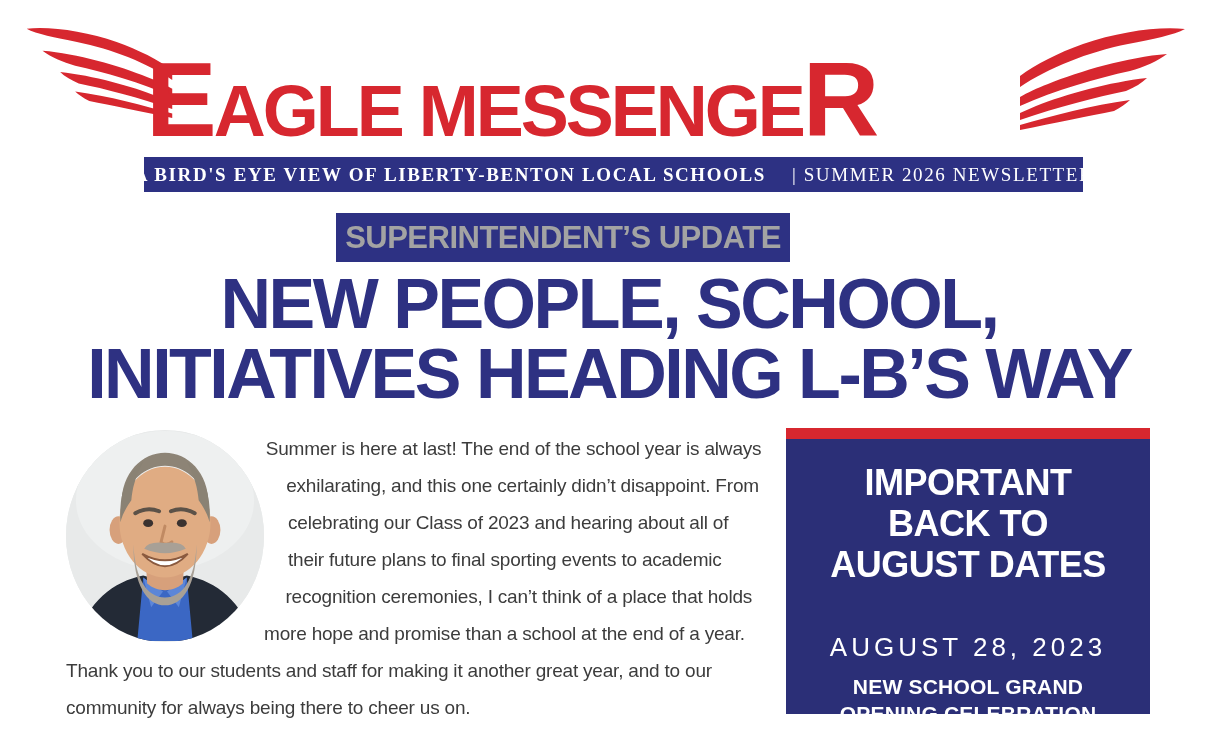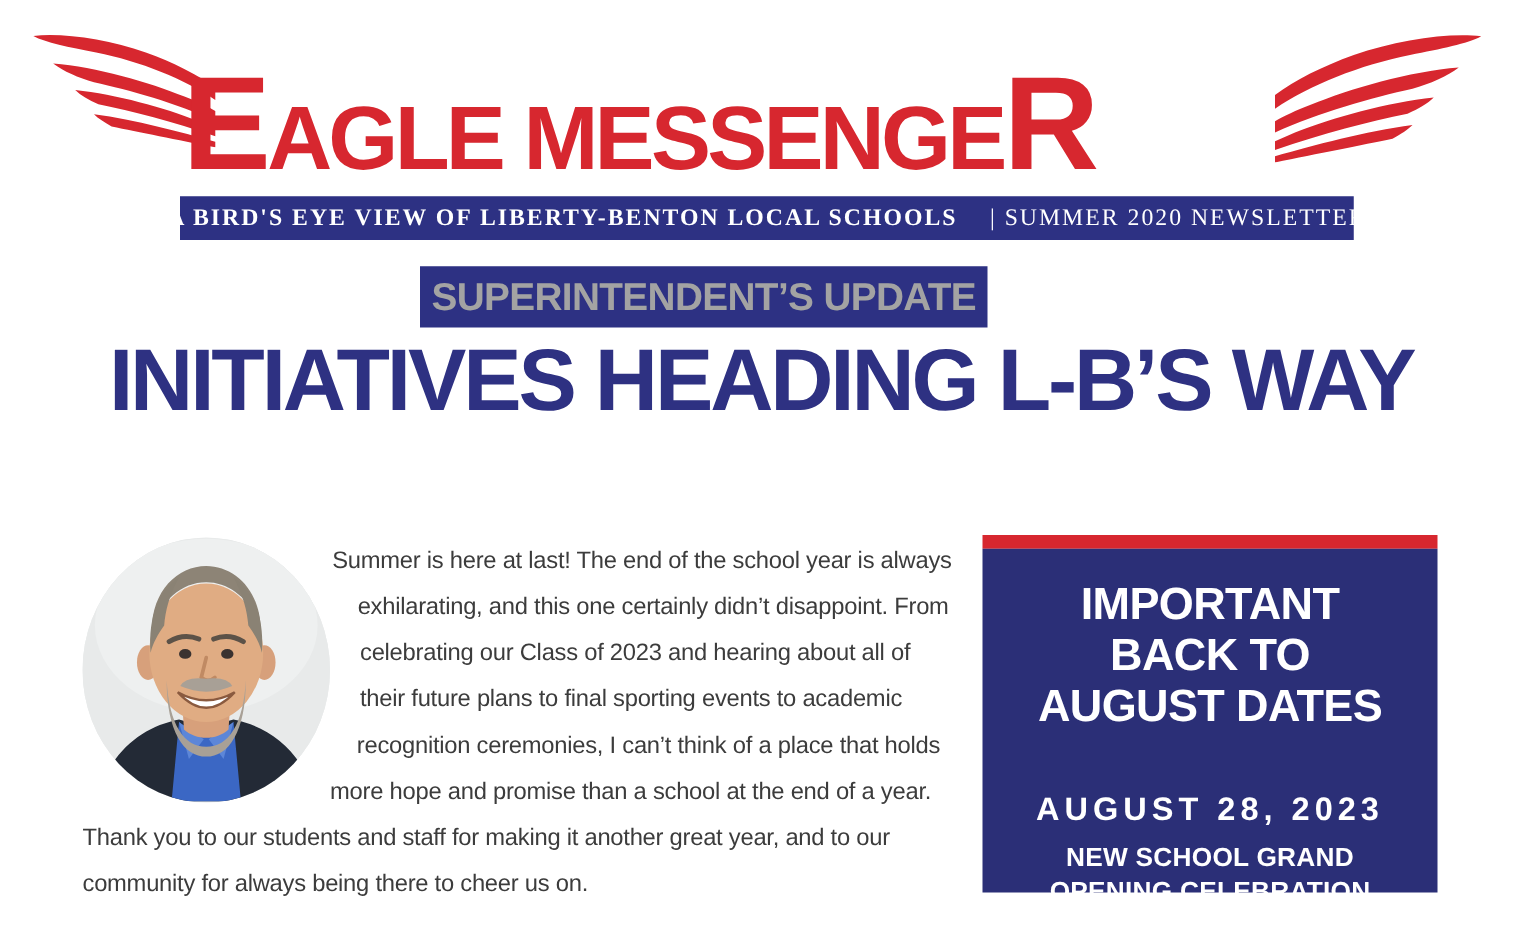--- a/index.html
+++ b/index.html
@@ -47,21 +47,21 @@
   .para-2 { margin-top:26px; }
 
   
   .sidebar { position:absolute; left:786px; top:428px; width:364px; height:326px; }
   .sidebar-redbar { width:100%; height:11px; background:#d7272f; }
   .sidebar-box { width:100%; height:275px; background:#2b2f77; color:#fff;
                  display:flex; flex-direction:column; align-items:center; }
   .sidebar-title { margin-top:23px; text-align:center; font-weight:bold;
                    font-size:36px; line-height:41px; letter-spacing:-0.5px; }
   .sidebar-divider { margin-top:21px; width:100%; height:3px; background:#ccd1e0; }
-  .sidebar-date { margin-top:26px; font-weight:bold; font-size:26px; letter-spacing:4px;
+  .sidebar-date { margin-top:26px; font-weight:normal; font-size:26px; letter-spacing:4px;
                   white-space:nowrap; }
   .sidebar-event { margin-top:10px; text-align:center; font-weight:bold;
                    font-size:21px; line-height:27px; letter-spacing:0.2px; }
 </style>
 </head>
 <body>
 
 <div class="page">
 
   <div class="masthead">
@@ -84,29 +84,30 @@
           <path d="M58,74 C96,79 136,90 168,99 L168,104 C134,97 98,90 74,85 C67,81 62,78 58,74 Z"></path>
         </g>
       </svg>
     </span>
 
     <div class="logo-text"><span class="big">E</span><span class="mid">AGLE MESSENGE</span><span class="big">R</span>
     </div>
 
     <div class="tagline-bar">
       <span class="tagline-bold">A BIRD'S EYE VIEW OF LIBERTY-BENTON LOCAL SCHOOLS</span>
-      <span class="tagline-light">| SUMMER 2020 NEWSLETTER</span>
+      <span class="tagline-light">| SUMMER 2026 NEWSLETTER</span>
     </div>
   </div>
 
   <div class="kicker">
     <span>SUPERINTENDENT’S UPDATE</span>
   </div>
 
   <div class="headline">
+    <div>NEW PEOPLE, SCHOOL,</div>
     <div>INITIATIVES HEADING L-B’S WAY</div>
   </div>
 
   <div class="article-body">
     <p class="para para-1">
       <span class="photo">
         <svg width="198" height="212" viewBox="0 0 200 212">
           <rect x="0" y="0" width="200" height="212" fill="#e8eaea"></rect>
           <ellipse cx="100" cy="70" rx="90" ry="70" fill="#eef0f0"></ellipse>
 

